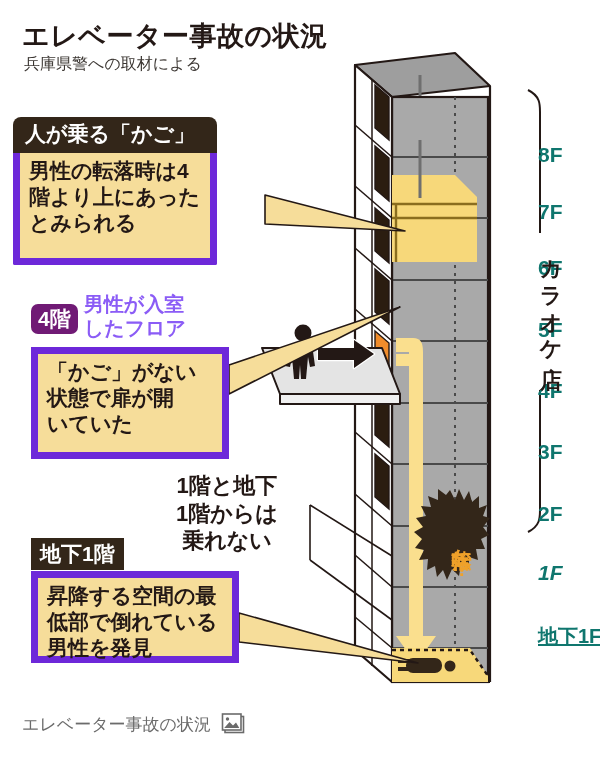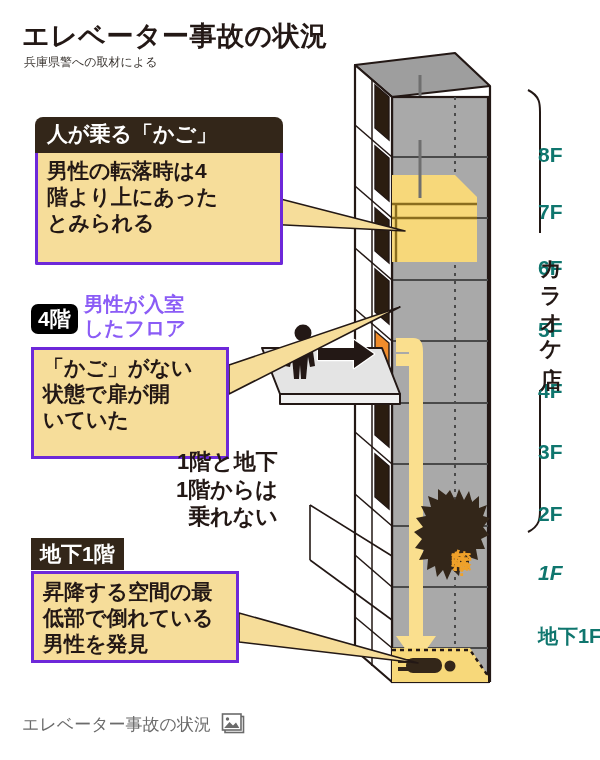--- a/index.html
+++ b/index.html
@@ -31,21 +31,21 @@
     font-size: 27px;
     font-weight: bold;
     letter-spacing: 0.5px;
     color: #231815;
     white-space: nowrap;
   }
   #header-subtitle {
     position: absolute;
     left: 24px;
     top: 54px;
-    font-size: 12px;
+    font-size: 16px;
     font-weight: normal;
     color: #3b3632;
     white-space: nowrap;
   }
 
   
   #diagram {
     position: absolute;
     left: 0; top: 0;
     width: 600px; height: 760px;
@@ -61,34 +61,34 @@
     font-weight: bold;
     border-radius: 7px 7px 0 0;
     padding: 4px 10px 5px 10px;
     font-size: 21px;
     line-height: 1.18;
     white-space: nowrap;
     box-sizing: border-box;
   }
   .callout-body {
     background: #f6dd9a;
-    border: 3px solid #6d28d9;
+    border: 7px solid #6d28d9;
     color: #231815;
     font-weight: bold;
     font-size: 21px;
     line-height: 1.24;
     padding: 5px 8px 6px 9px;
     box-sizing: border-box;
   }
 
   
   #callout-car {
-    left: 35px;
+    left: 13px;
     top: 117px;
-    width: 248px;
+    width: 204px;
   }
   #callout-car .callout-head-dark {
     border-radius: 8px 8px 0 0;
     width: 100%;
     font-size: 21px;
     padding: 5px 10px 6px 12px;
   }
   #callout-car .callout-body {
     border-radius: 0 0 2px 2px;
     border-top: none;
@@ -101,21 +101,21 @@
     top: 293px;
     width: 198px;
   }
   #callout-floor4 .badge-row {
     display: flex;
     align-items: flex-start;
     gap: 6px;
     height: 54px;
   }
   #callout-floor4 .badge {
-    background: #000000;
+    background: #701a75;
     color: #ffffff;
     font-weight: bold;
     font-size: 21px;
     border-radius: 7px;
     padding: 2px 7px 3px 7px;
     margin-top: 11px;
     white-space: nowrap;
     line-height: 1.2;
     box-sizing: border-box;
   }
@@ -153,27 +153,27 @@
   #callout-b1 .callout-body {
     height: 92px;
     width: 208px;
     margin-top: 1px;
   }
 
   
   #note-no-boarding {
     position: absolute;
     left: 176px;
-    top: 448px;
+    top: 472px;
     font-size: 22px;
     font-weight: bold;
     line-height: 1.26;
     color: #231815;
     white-space: pre-line;
-    text-align: right;
+    text-align: center;
   }
 
   
   .floor-label {
     position: absolute;
     font-size: 21px;
     font-weight: bold;
     color: #0f766e;
     white-space: nowrap;
     left: 494px;
@@ -377,21 +377,21 @@
 乗れない</div>
 
   <div class="floor-label" style="top:143px;">8F</div>
   <div class="floor-label" style="top:200px;">7F</div>
   <div class="floor-label" style="top:256px;">6F</div>
   <div class="floor-label" style="top:318px;">5F</div>
   <div class="floor-label" style="top:379px;">4F</div>
   <div class="floor-label" style="top:440px;">3F</div>
   <div class="floor-label" style="top:502px;text-align:right;">2F</div>
   <div class="floor-label" style="top:561px;font-style:italic;">1F</div>
-  <div class="floor-label basement" style="top:623px;">地下1F</div>
+  <div class="floor-label basement" style="top:623px;text-decoration:underline;">地下1F</div>
 
   <div id="karaoke-label">カラオケ店</div>
 
   <div id="burst-label">
     <span class="bl-inner">転落か?</span>
   </div>
 
   <div id="footer">
     <span id="footer-caption">エレベーター事故の状況</span>
     <svg id="footer-photo-icon" width="26" height="24" viewBox="0 0 26 24">

